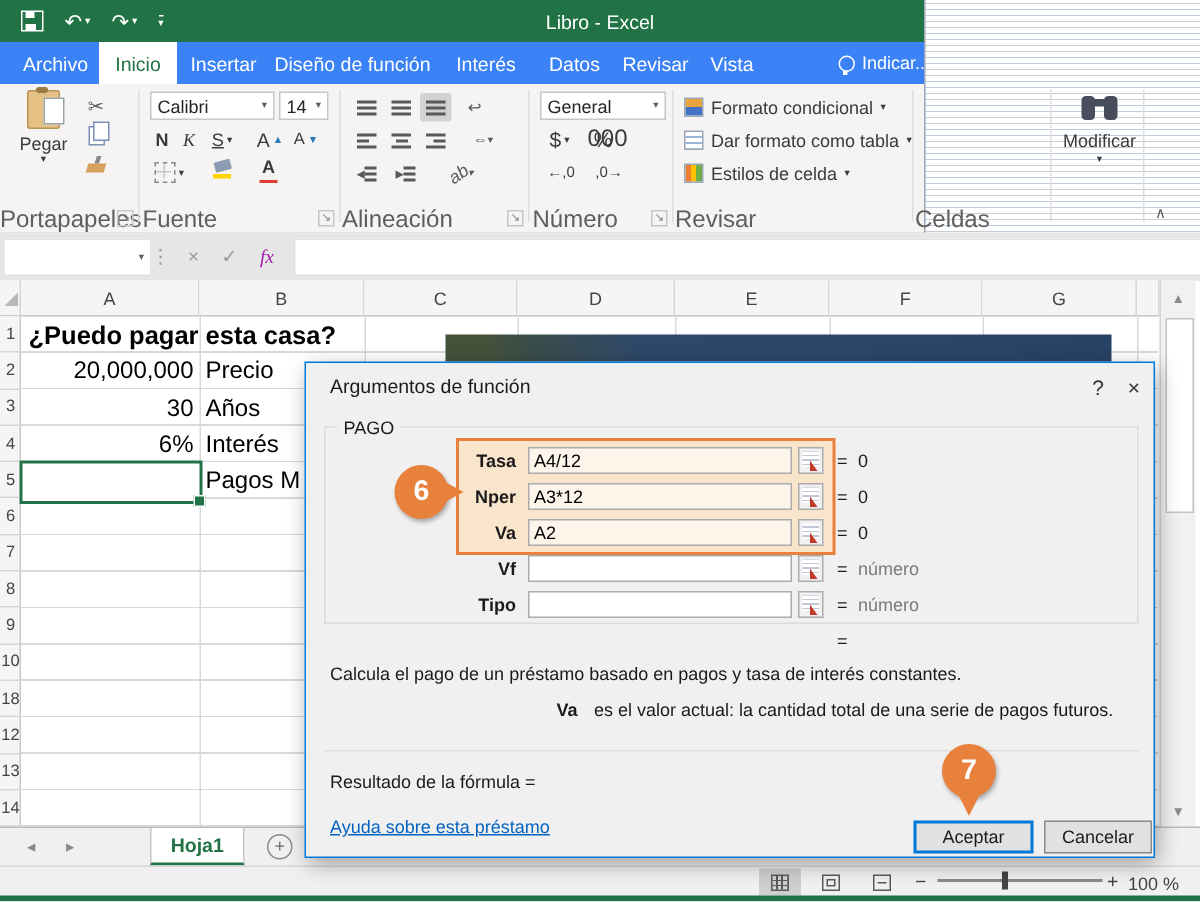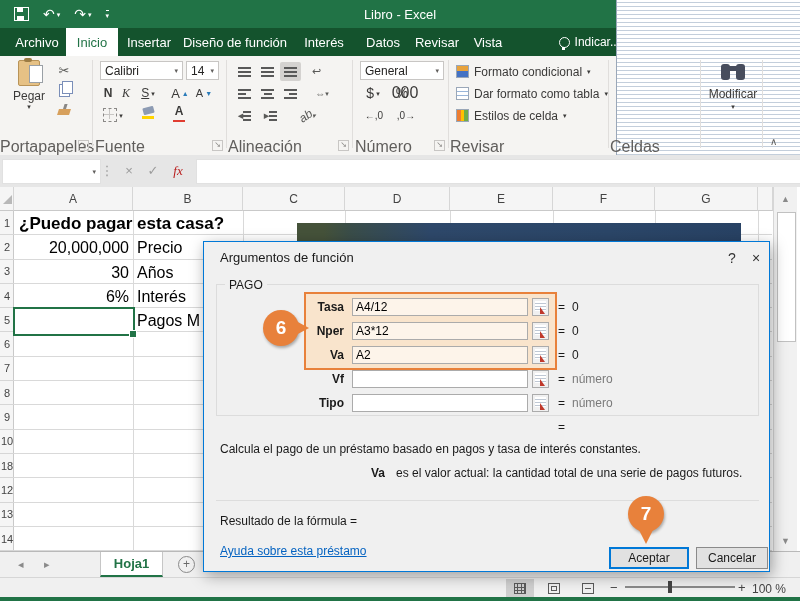--- a/index.html
+++ b/index.html
@@ -12,21 +12,21 @@
   .saveico{width:13px;height:12px;border:1.5px solid #fff;position:relative}
   .saveico:before{content:"";position:absolute;left:2px;top:0;width:6px;height:4px;background:#fff}
   .saveico:after{content:"";position:absolute;left:2px;bottom:0;width:7px;height:4px;background:#fff}
   .qbtn{display:flex;align-items:center;gap:2px;cursor:default}
   .tinydd{font-size:7px;line-height:1}
   .title-text{position:absolute;left:0;right:0;text-align:center;font-size:13px;pointer-events:none}
   .winbtns{position:absolute;right:0;top:0;height:28px;display:flex}
   .winbtn{width:42px;height:28px;display:flex;align-items:center;justify-content:center;font-size:13px}
   .ribopt{width:14px;height:11px;border:1px solid #fff;position:relative;font-size:8px;text-align:center;line-height:9px}
   
-  .tabrow{left:0;top:28px;width:800px;height:28px;background:#14532d;color:#fff}
+  .tabrow{left:0;top:28px;width:800px;height:28px;background:#3b82f6;color:#fff}
   .rtab{position:absolute;top:0;height:28px;display:flex;align-items:center;justify-content:center;font-size:13px}
   .rtab.active{background:#fff;color:#217346}
   .tabs-right{position:absolute;right:0;top:0;height:28px;display:flex;align-items:center;font-size:12px}
   .bulb{width:9px;height:9px;border:1.2px solid #fff;border-radius:50%;position:relative;margin-right:5px}
   .bulb:after{content:"";position:absolute;left:2px;top:9px;width:3px;height:3px;background:#fff}
   .share{background:#185C37;height:28px;display:flex;align-items:center;padding:0 12px;gap:6px}
   .person{width:12px;height:12px;position:relative}
   .person:before{content:"";position:absolute;left:3px;top:0;width:6px;height:6px;border:1.2px solid #fff;border-radius:50%}
   .person:after{content:"";position:absolute;left:0;top:7px;width:11px;height:5px;border:1.2px solid #fff;border-bottom:none;border-radius:6px 6px 0 0}
   
@@ -398,21 +398,21 @@
     <div class="namebox">
         <span class="tinydd">▾</span>
       </div>
     <span class="fico" style="left:100px;width:14px">⋮</span>
     <span class="fico" style="left:118px;width:22px">
         <span>×</span>
       </span>
     <span class="fico" style="left:142px;width:22px">
         <span>✓</span>
       </span>
-    <span class="fico" style="left:166px;width:24px;font-family:'Liberation Serif',serif;font-style:italic;color:#b91c1c">
+    <span class="fico" style="left:166px;width:24px;font-family:'Liberation Serif',serif;font-style:italic;color:#a21caf">
         <span>fx</span>
       </span>
     <div class="finput"></div>
   </div>
 
   <div class="abs grid">
     <div class="colhead" style="left:0;width:14px">
         <span class="corner"></span>
       </div>
     <div class="colhead" style="left:14px;width:119px">A</div>

